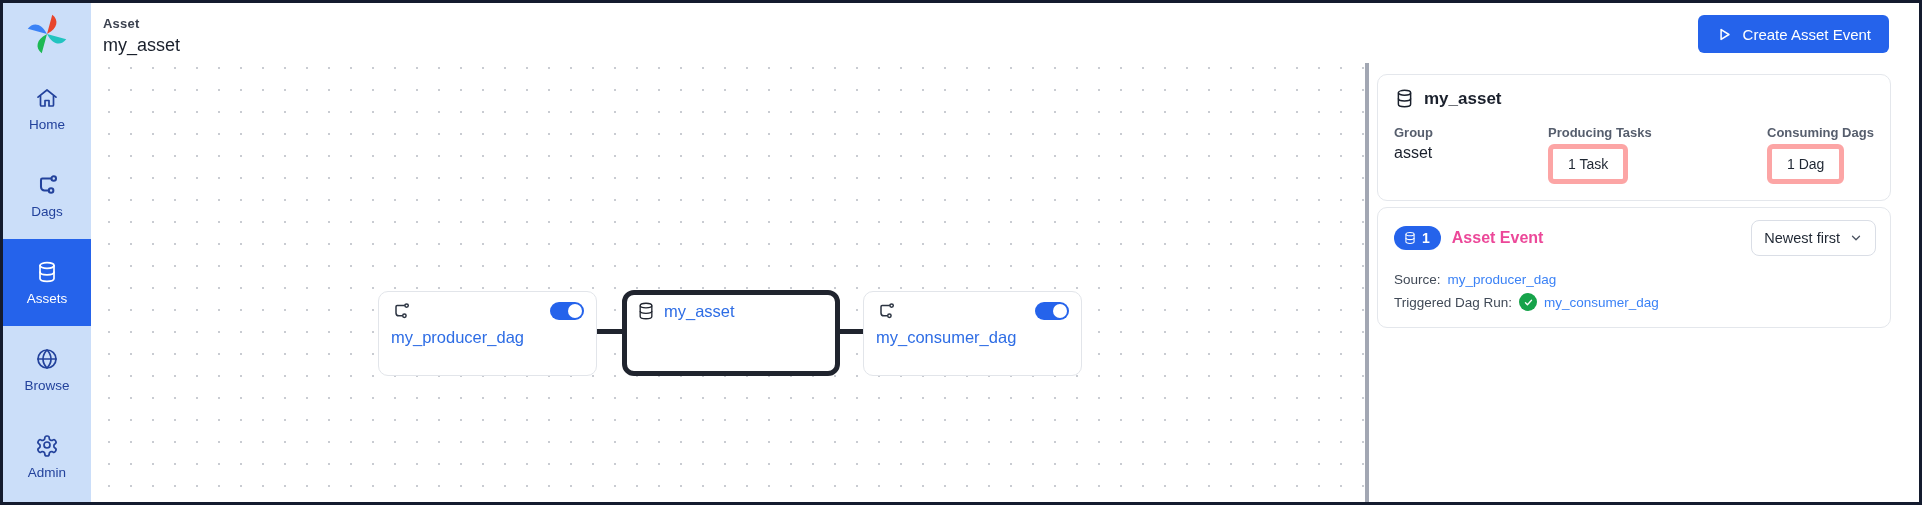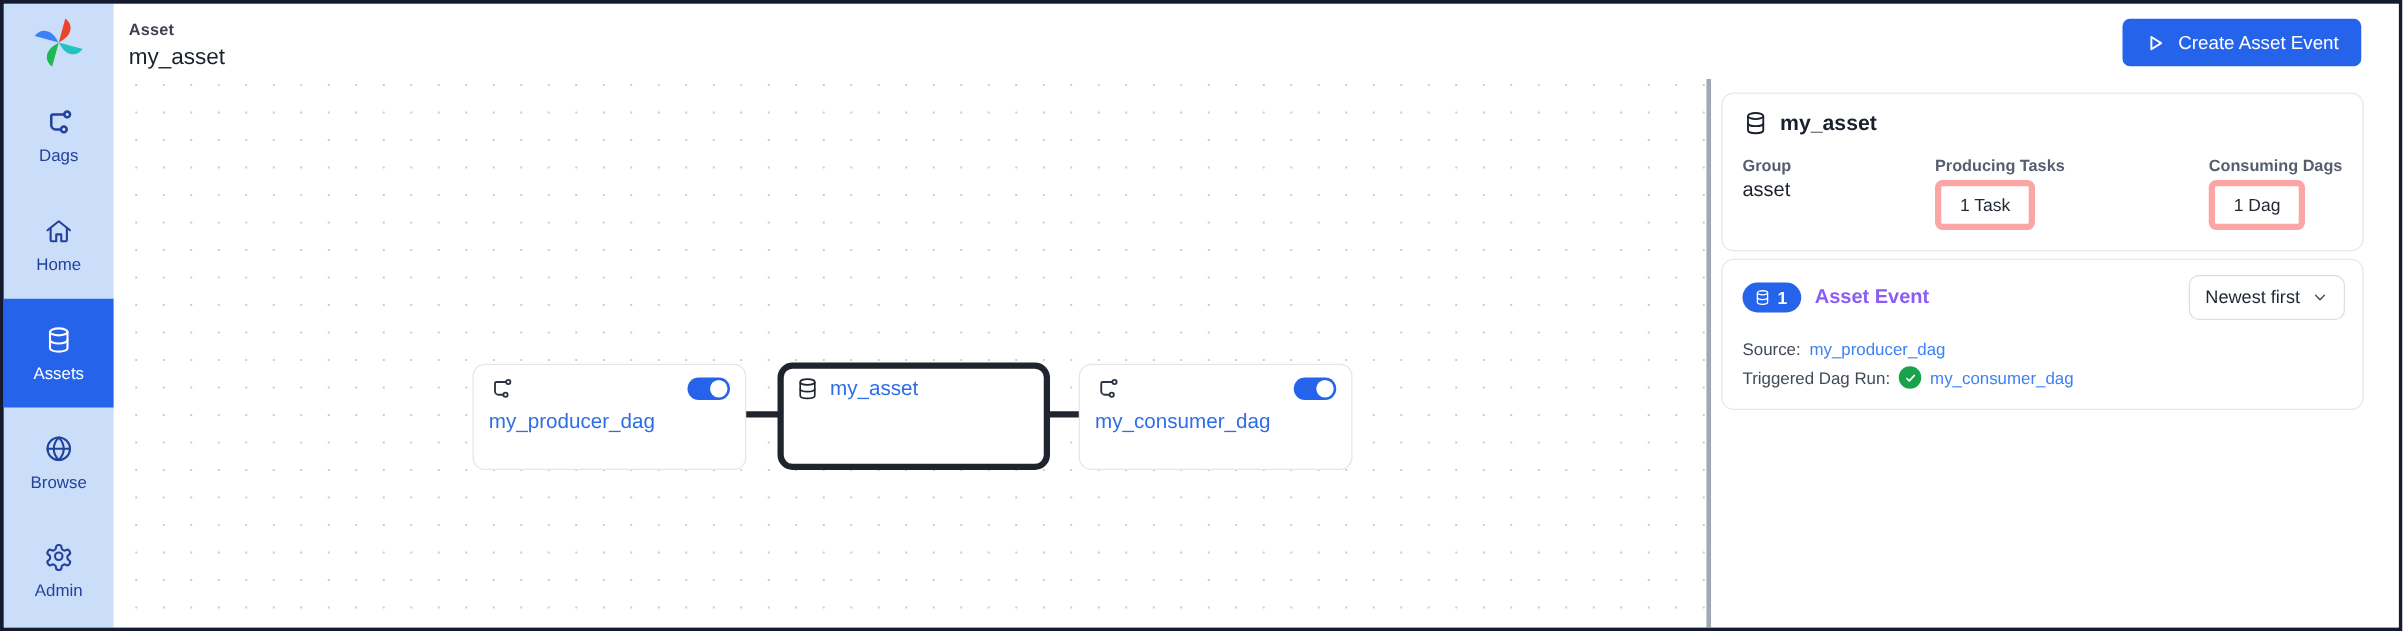--- a/index.html
+++ b/index.html
@@ -62,21 +62,21 @@
   .card-title { font-size:17px; font-weight:700; color:#1a202c; }
   .meta-grid { display:grid; grid-template-columns:154px 219px 1fr; margin-top:16px; row-gap:4px; align-items:start; }
   .meta-label { font-size:13px; font-weight:700; color:#565e6d; }
   .meta-value-text { font-size:16px; color:#1a202c; }
   .chip-btn { display:inline-block; background:#fff; border:5px solid #fca5a5; border-radius:6px; padding:7px 15px; font-size:14px; color:#1f2733; font-family:inherit; cursor:pointer; }
 
   .card.events-card { margin-top:6px; padding:12px 14px 16px 16px; }
   .events-head { display:flex; align-items:center; }
   .count-badge { display:inline-flex; align-items:center; gap:5px; background:#2563eb; color:#fff; border-radius:14px; padding:4px 11px 4px 9px; font-size:14px; font-weight:700; }
   .count-badge svg { width:14px; height:14px; stroke:#fff; fill:none; stroke-width:1.8; }
-  .events-title { font-size:16px; font-weight:700; color:#8b5cf6; margin-left:11px; }
+  .events-title { font-size:16px; font-weight:700; color:#ec4899; margin-left:11px; }
   .sort-select { margin-left:auto; display:flex; align-items:center; gap:9px; border:1px solid #dadee6; border-radius:8px; background:#fff; padding:9px 12px; font-size:14.5px; color:#1f2733; font-family:inherit; cursor:pointer; }
   .sort-select svg { width:14px; height:14px; stroke:#4a5260; fill:none; stroke-width:1.8; stroke-linecap:round; stroke-linejoin:round; }
   .event-body { margin-top:16px; }
   .event-ts { font-size:14px; font-weight:700; color:#111826; }
   .event-row { display:flex; align-items:center; margin-top:6px; font-size:13.5px; color:#414a57; }
   .event-row .lnk { color:#3b82f6; margin-left:7px; cursor:pointer; }
   .ok-circle { width:18px; height:18px; border-radius:50%; background:#16a34a; display:inline-flex; align-items:center; justify-content:center; margin-left:7px; flex:0 0 18px; }
   .ok-circle svg { width:11px; height:11px; stroke:#fff; fill:none; stroke-width:2.4; stroke-linecap:round; stroke-linejoin:round; }
 </style>
 </head>
@@ -94,34 +94,34 @@
         <g transform="rotate(180 24 24)">
             <path d="M24 24 L30 2 C38 8 36 18 24.8 23.4 Z" fill="#1db954"></path>
           </g>
         <g transform="rotate(270 24 24)">
             <path d="M24 24 L30 2 C38 8 36 18 24.8 23.4 Z" fill="#3b82f6"></path>
           </g>
       </svg>
     </div>
 
     <div class="nav-item">
+      <svg viewBox="0 0 24 24">
+        <path d="M3 11.2 12 4l9 7.2"></path>
+          <path d="M5.5 9.8V19a1 1 0 0 0 1 1H10v-5.5h4V20h3.5a1 1 0 0 0 1-1V9.8"></path>
+      </svg>
+      <span class="nav-label">Home</span>
+    </div>
+
+    <div class="nav-item">
       <svg viewBox="0 0 20 20">
         <circle cx="15.6" cy="4.6" r="1.9"></circle>
           <circle cx="13.4" cy="14.6" r="1.9"></circle>
         <path d="M13.6 4.6H6.1C5.4 4.6 5 5.1 5 5.8v5.9c0 1.6 1.3 2.9 2.9 2.9h3.4"></path>
       </svg>
       <span class="nav-label">Dags</span>
-    </div>
-
-    <div class="nav-item">
-      <svg viewBox="0 0 24 24">
-        <path d="M3 11.2 12 4l9 7.2"></path>
-          <path d="M5.5 9.8V19a1 1 0 0 0 1 1H10v-5.5h4V20h3.5a1 1 0 0 0 1-1V9.8"></path>
-      </svg>
-      <span class="nav-label">Home</span>
     </div>
 
     <div class="nav-item active">
       <svg viewBox="0 0 24 24">
         <ellipse cx="12" cy="5.5" rx="7" ry="2.8"></ellipse>
         <path d="M5 5.5v13c0 1.6 3.1 2.8 7 2.8s7-1.2 7-2.8v-13"></path>
         <path d="M5 12c0 1.6 3.1 2.8 7 2.8s7-1.2 7-2.8"></path>
       </svg>
       <span class="nav-label">Assets</span>
     </div>

